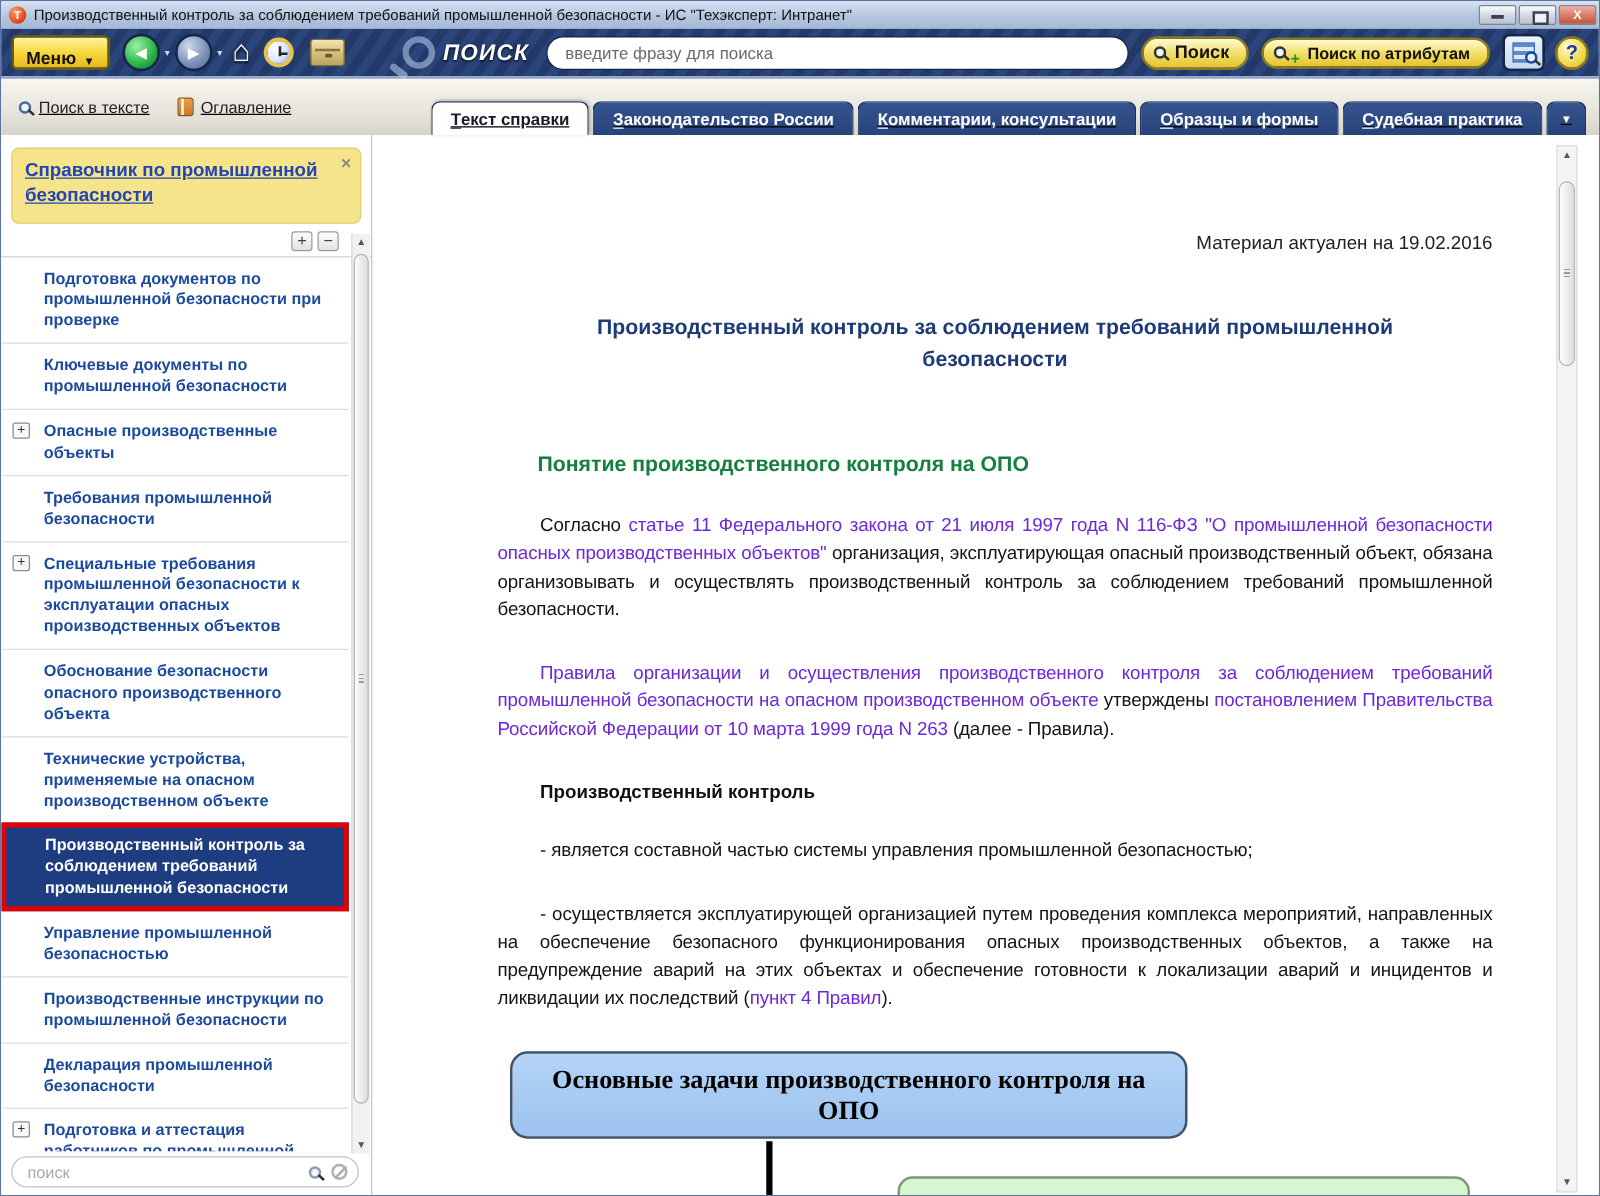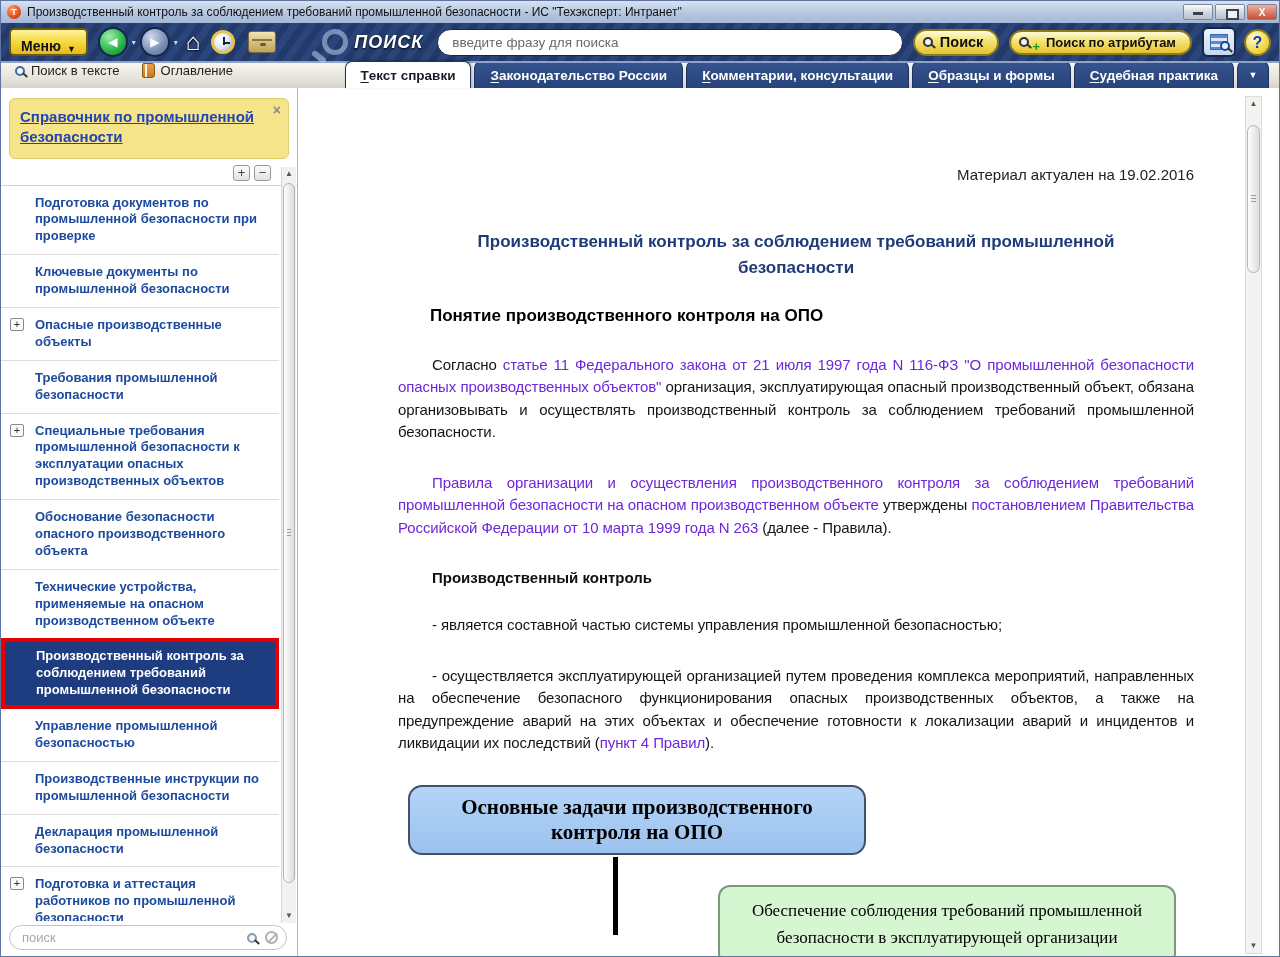--- a/index.html
+++ b/index.html
@@ -45,21 +45,21 @@
   .lens.white-fill { background:radial-gradient(#fff,#cfe0f4); }
   .plus-g { color:#18a018; font-weight:bold; font-size:13px; margin-left:-4px; margin-top:8px; }
   .find-btn { font-size:14.5px; }
   .attr-btn { font-size:13px; height:25px; }
   .tool-sq { width:34px; height:30px; border-radius:6px; border:2px solid #16254a; background:linear-gradient(#eef4fc,#c6d8f0); margin-left:10px; display:flex; align-items:center; justify-content:center; position:relative; }
   .grid-ico { width:18px; height:16px; background:repeating-linear-gradient(#5a8ad0 0 3px,#dce8f8 3px 6px),#9ec0ea; border:1px solid #3a6ab0; }
   .tool-sq .lens { position:absolute; right:4px; bottom:4px; border-color:#1a4a9a; background:#e8f0fc; }
   .help-btn { width:27px; height:27px; border-radius:50%; border:2px solid #8a7a20; background:radial-gradient(circle at 35% 30%,#fffbd8,#f0d948 60%,#dcb81e); color:#1a3aa0; font-size:16px; font-weight:bold; text-align:center; line-height:24px; margin-left:8px; }
 
   
-  .subbar { height:25px; flex:0 0 auto; background:linear-gradient(#f7f6f0,#e3e1d8 70%,#d6d4ca); display:flex; align-items:flex-start; padding:0 0 0 14px; }
+  .subbar { height:45px; flex:0 0 auto; background:linear-gradient(#f7f6f0,#e3e1d8 70%,#d6d4ca); display:flex; align-items:center; padding:0 0 0 14px;text-decoration:underline; }
   .sub-left { display:flex; align-items:center; gap:22px; font-size:13px; color:#222; }
   .sub-item { display:flex; align-items:center; gap:6px; }
   .lens.blue { border-color:#4a6a9a; background:radial-gradient(#fff,#d8e6f8); }
   .book { width:13px; height:15px; background:linear-gradient(#e8a04a,#c87a22); border:1px solid #8a5a14; border-radius:2px 3px 3px 2px; position:relative; }
   .book::before { content:''; position:absolute; left:2px; top:0; bottom:0; width:2px; background:#fff3e0; }
   .tab-bar { margin-left:auto; display:flex; align-items:flex-end; align-self:flex-end; gap:3px; padding-right:10px; }
   .tab { height:27px; background:linear-gradient(#35538c,#27437c); color:#fff; font-size:13.5px; font-weight:bold; border-radius:7px 7px 0 0; padding:0 15px; display:flex; align-items:center; border:1px solid #1c3260; border-bottom:none; white-space:nowrap; }
   .tab u { text-underline-offset:2px; }
   .tab.active { background:#fff; color:#1a1a2a; box-shadow:1px -1px 3px rgba(0,0,0,.25); position:relative; z-index:2; }
   .tab-overflow { width:32px; justify-content:center; padding:0; font-size:9px; }
@@ -90,27 +90,27 @@
   .side-search input::placeholder { color:#a8a8a8; }
   .lens.gray { border-color:#8a9ab0; background:radial-gradient(#fff,#dde6f2); margin-right:8px; }
   .nosym { width:13px; height:13px; border:2px solid #b0b0b0; border-radius:50%; position:relative; background:#fff; }
   .nosym::after { content:''; position:absolute; left:-1px; top:4px; width:13px; height:2px; background:#b0b0b0; transform:rotate(-45deg); }
 
   
   .content { flex:1 1 auto; position:relative; background:#fff; overflow:hidden; }
   .doc { padding:78px 85px 0 100px; }
   .date-note { text-align:right; font-size:15px; color:#222; }
   .doc-title { margin-top:46px; text-align:center; font-size:17px; font-weight:bold; color:#1f3a78; line-height:1.55; padding:0 40px; }
-  .doc-sect { margin-top:24px; font-size:17px; font-weight:bold; color:#000000; text-indent:32px; }
+  .doc-sect { margin-top:60px; font-size:17px; font-weight:bold; color:#15803d; text-indent:32px; }
   .doc-para { margin-top:28px; font-size:15px; color:#141414; line-height:1.5; text-align:justify; text-indent:34px; letter-spacing:-0.1px; }
   .doc-subbold { margin-top:30px; font-size:15px; font-weight:bold; color:#111; text-indent:34px; }
   .doclink { color:#6d28d9; text-decoration:none; cursor:pointer; }
   
   .diagram { position:relative; height:175px; margin-top:26px; }
-  .dg-root { position:absolute; left:10px; top:4px; width:458px; min-height:70px; background:linear-gradient(#b4d4f6,#9cc2ee); border:2px solid #42526a; border-radius:14px; display:flex; align-items:center; justify-content:center; text-align:center; font-family:"Liberation Serif",serif; font-weight:bold; font-size:21px; color:#000; padding:6px 20px; }
+  .dg-root { position:absolute; left:10px; top:4px; width:542px; min-height:70px; background:linear-gradient(#b4d4f6,#9cc2ee); border:2px solid #42526a; border-radius:14px; display:flex; align-items:center; justify-content:center; text-align:center; font-family:"Liberation Serif",serif; font-weight:bold; font-size:21px; color:#000; padding:6px 20px; }
   .dg-vline { position:absolute; left:215px; top:76px; width:5px; height:78px; background:#000; }
   .dg-child { position:absolute; left:320px; top:104px; width:458px; height:80px; background:#d6f6d2; border:2px solid #7a9a7c; border-radius:12px; text-align:center; font-family:"Liberation Serif",serif; font-size:17px; color:#000; padding:10px 26px 0 26px; line-height:1.6; }
   .cont-scroll { position:absolute; right:17px; top:8px; bottom:2px; width:17px; background:#f3f3f1; border:1px solid #ddddd8; }
   .cont-thumb { position:absolute; left:1px; right:1px; top:28px; height:148px; border:1px solid #b4b4b0; border-radius:7px; background:linear-gradient(90deg,#fdfdfd,#dddddb); }
 </style>
 </head>
 <body>
 
 <div class="window">
 

